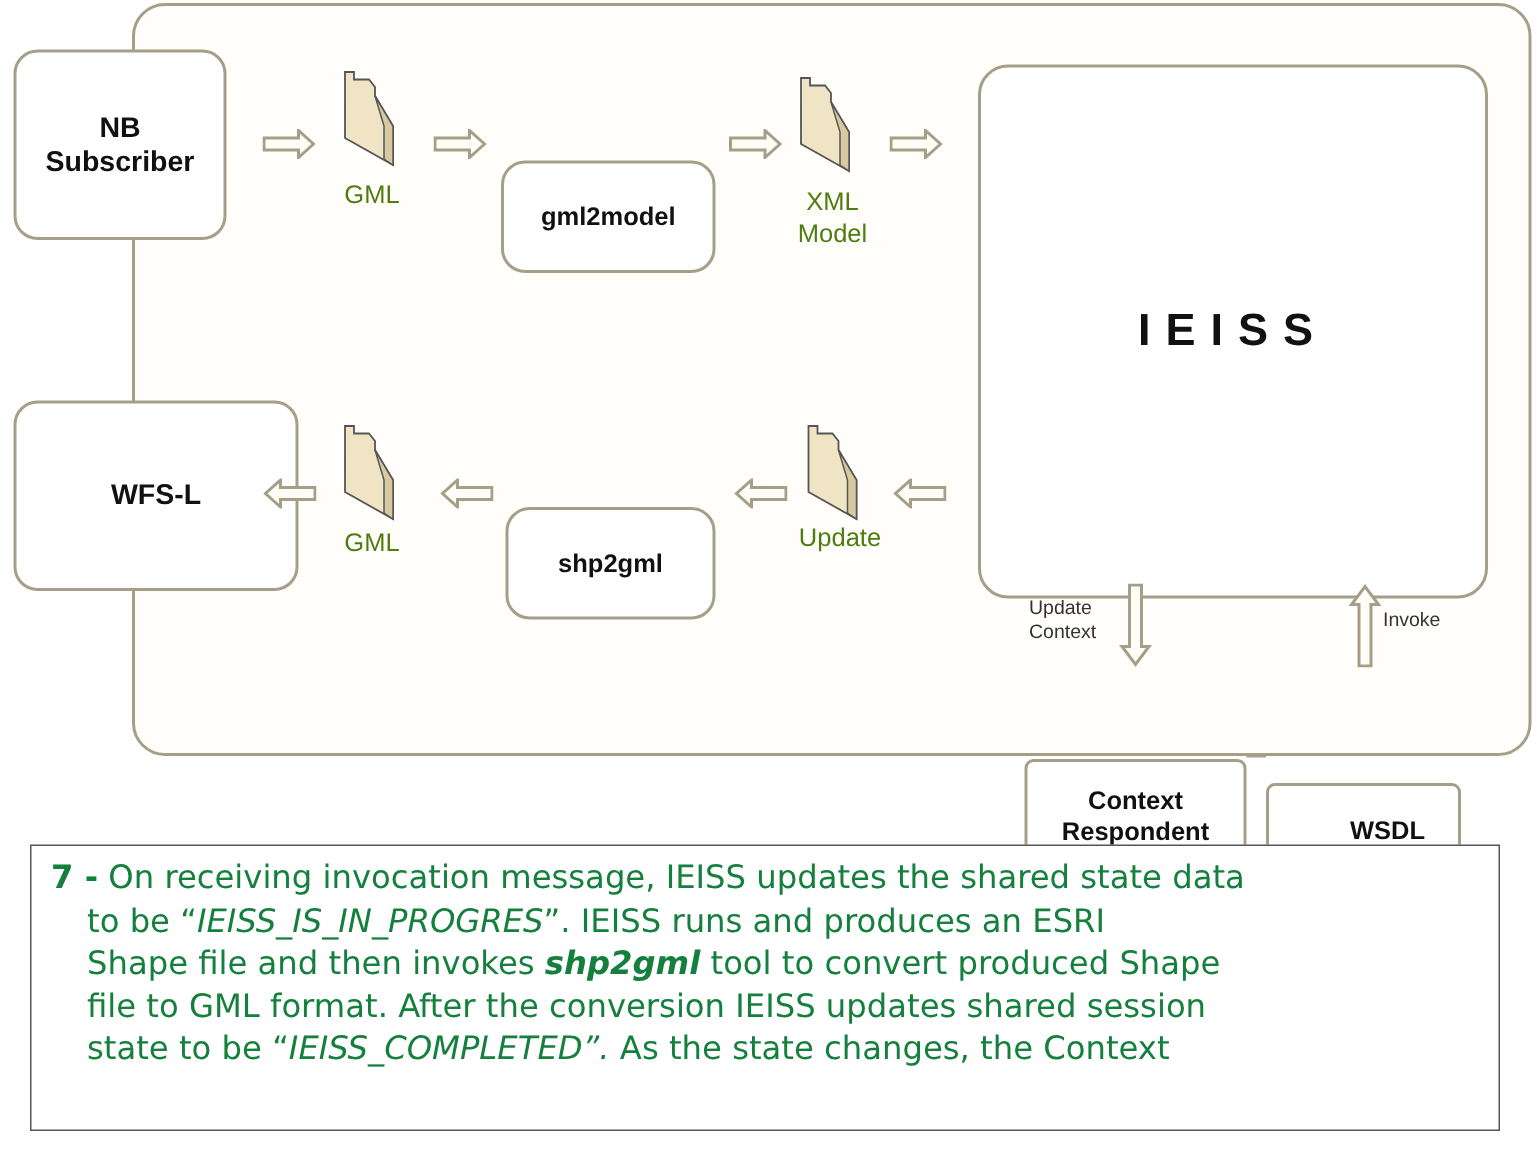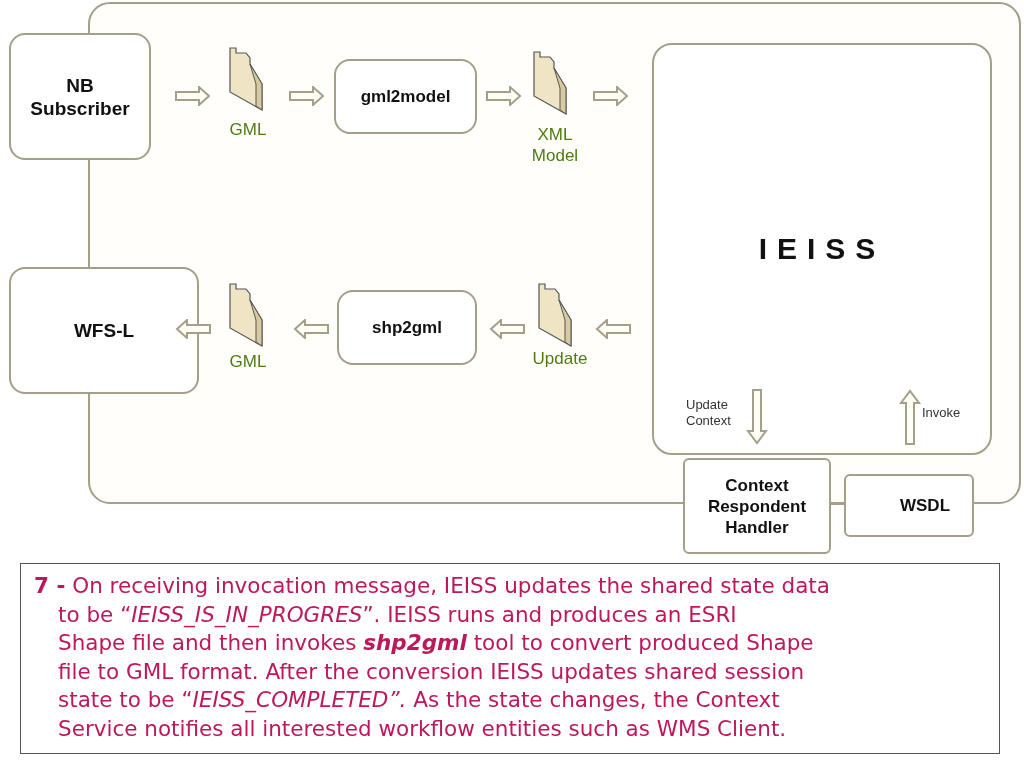--- a/index.html
+++ b/index.html
@@ -4,29 +4,29 @@
 <style>
   html, body { margin:0; padding:0; }
   body { width:1024px; height:768px; background:#ffffff; position:relative; overflow:hidden;
          font-family:"Liberation Sans", sans-serif; }
   .frame { position:absolute; left:88px; top:2px; width:933px; height:502px;
            border:2px solid #a59f8a; border-radius:22px; background:#fffefb; box-sizing:border-box; }
   .box { position:absolute; background:#ffffff; border:2px solid #a59f8a; border-radius:16px;
          box-sizing:border-box; display:flex; align-items:center; justify-content:center;
          text-align:center; font-weight:bold; color:#111; }
   .big { font-size:19px; line-height:23px; }
-  .mid { font-size:17px; line-height:21px; }
+  .mid { font-size:17px; line-height:21px;margin-top:48px; }
   .ieiss { font-weight:bold; font-size:30px; letter-spacing:10px; color:#111; }
   .label { position:absolute; font-size:17px; color:#4d7c0f; text-align:center; line-height:21px; }
   .small { position:absolute; font-size:13px; color:#333; line-height:16px; }
   .icon { position:absolute; }
   .desc { position:absolute; left:20px; top:563px; width:980px; height:191px;
           border:1.5px solid #555; box-sizing:border-box; background:#fff;
           font-family:"DejaVu Sans", sans-serif; font-size:21.5px; line-height:28.5px;
-          color:#be185d; padding:8px 10px 0 13px; }
+          color:#15803d; padding:8px 10px 0 13px; }
   .desc .line { white-space:nowrap; }
   .desc .indent { padding-left:24px; }
   .desc b { font-weight:bold; }
   .desc i { font-style:italic; }
 </style>
 </head>
 <body>
 
 <div class="frame"></div>
 
@@ -34,21 +34,21 @@
   <div>
     <div>NB</div>
     <div>Subscriber</div>
   </div>
 </div>
 
 <div class="box mid" style="left:334px; top:59px; width:143px; height:75px;">
   <span>gml2model</span>
 </div>
 
-<div class="box" style="left:652px; top:43px; width:340px; height:412px; border-radius:20px;">
+<div class="box" style="left:652px; top:43px; width:340px; height:356px; border-radius:20px;">
   <span class="ieiss">IEISS</span>
 </div>
 
 <div class="box big" style="left:9px; top:267px; width:190px; height:127px;">
   <span>WFS-L</span>
 </div>
 
 <div class="box mid" style="left:337px; top:290px; width:140px; height:75px;">
   <span>shp2gml</span>
 </div>
@@ -130,14 +130,13 @@
 <div class="small" style="left:922px; top:405px;">Invoke</div>
 
 <div style="position:absolute; left:831px; top:503px; width:13px; height:2px; background:#a59f8a;"></div>
 
 <div class="desc">
   <div class="line"><b>7 -</b><span> On receiving invocation message, IEISS updates the shared state data</span></div>
   <div class="line indent"><span>to be “</span><i>IEISS_IS_IN_PROGRES</i><span>”. IEISS runs and produces an ESRI</span></div>
   <div class="line indent"><span>Shape file and then invokes </span><b><i>shp2gml</i></b><span> tool to convert produced Shape</span></div>
   <div class="line indent"><span>file to GML format. After the conversion IEISS updates shared session</span></div>
   <div class="line indent"><span>state to be “</span><i>IEISS_COMPLETED”.</i><span> As the state changes, the Context</span></div>
-  <div class="line indent"><span>Service notifies all interested workflow entities such as WMS Client.</span></div>
 </div>
 
 </body></html>

